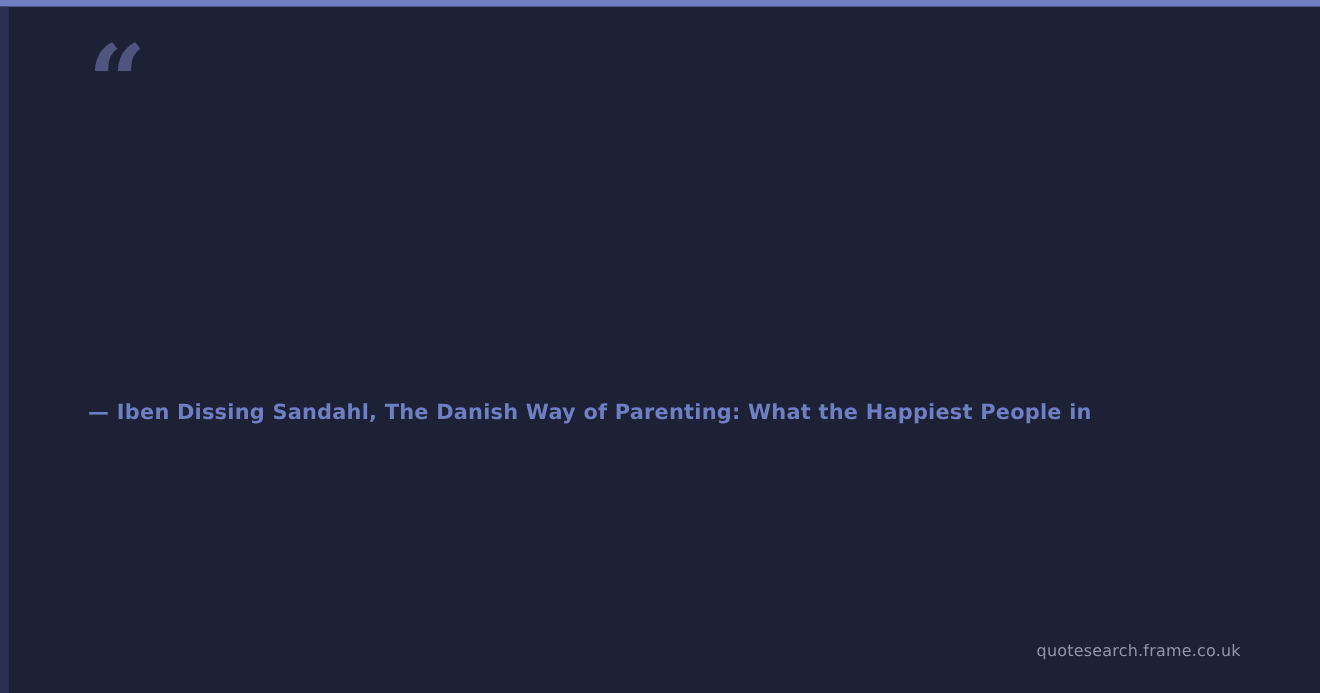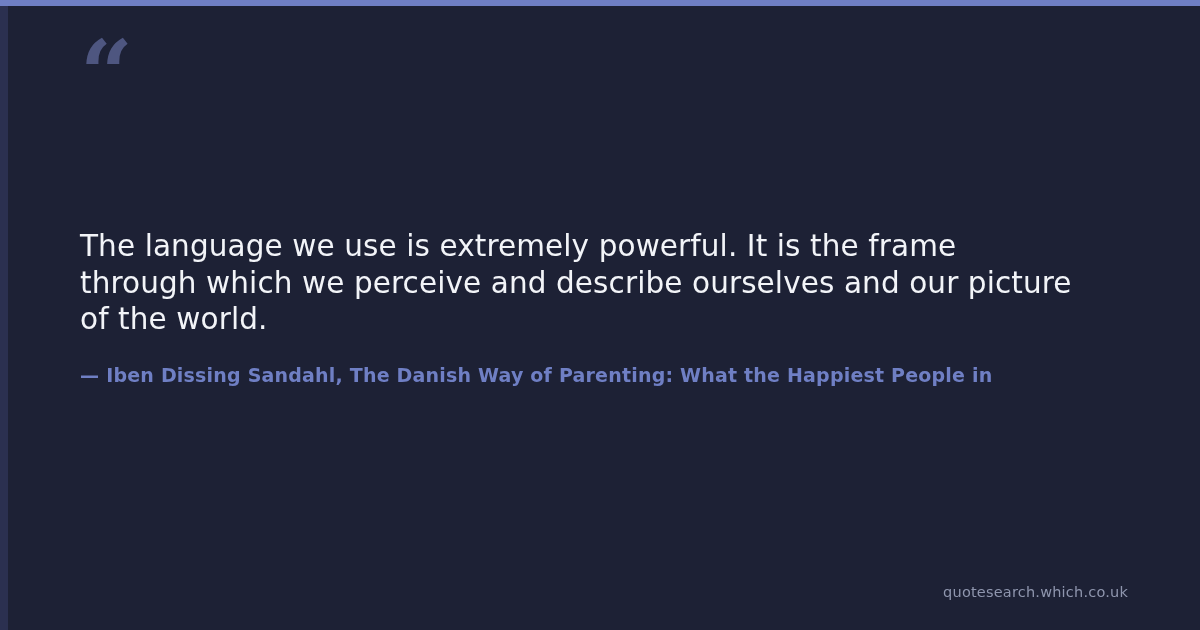--- a/index.html
+++ b/index.html
@@ -85,21 +85,20 @@
 </head>
 <body>
 
 <div class="top-bar"></div>
 <div class="left-stripe"></div>
 
 <div class="card">
 
   <div class="quote-mark">“</div>
 
-  <div class="quote-text">The language we use is extremely powerful. It is the frame through which we perceive and describe ourselves and our picture of the world.</div>
 
   <div class="attribution">
     <span class="dash">—</span><span>Iben Dissing Sandahl, The Danish Way of Parenting: What the Happiest People in</span>
   </div>
 
-  <div class="source">quotesearch.which.co.uk</div>
+  <div class="source">quotesearch.frame.co.uk</div>
 
 </div>
 
 </body></html>

